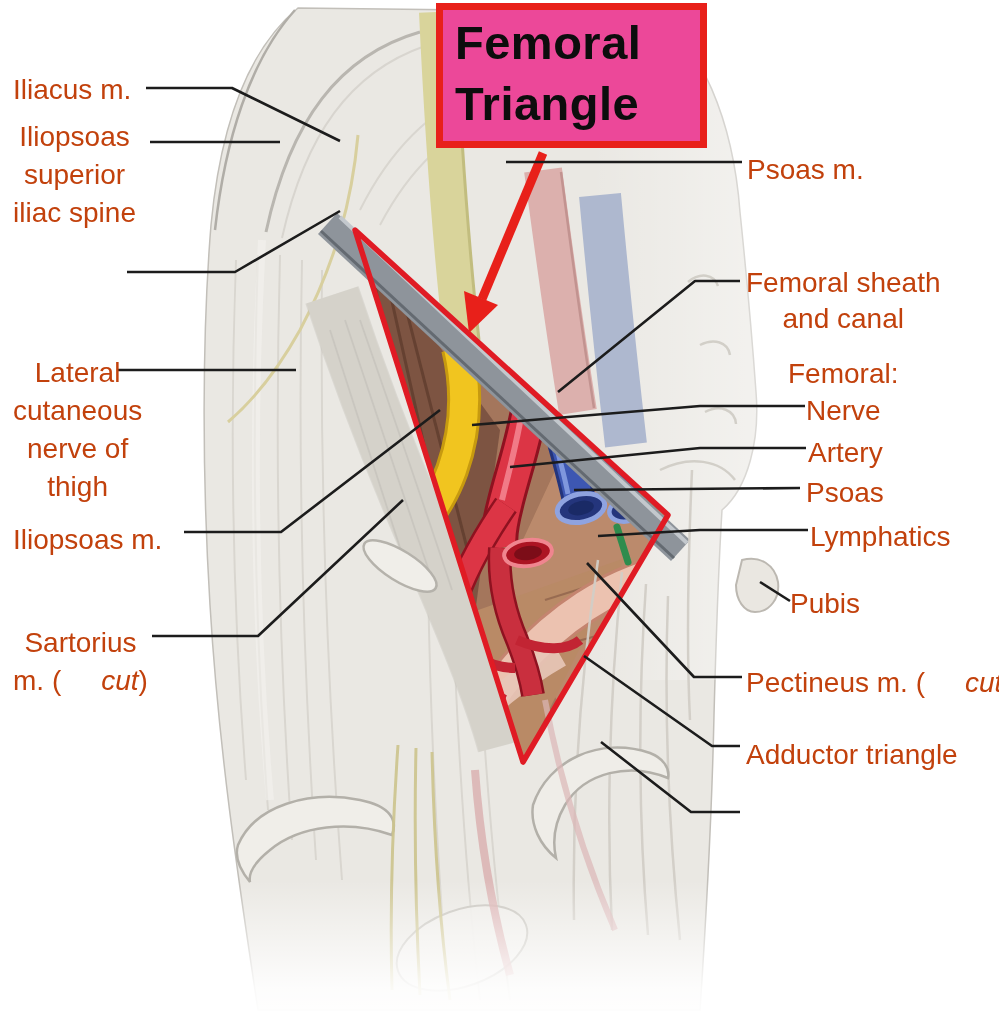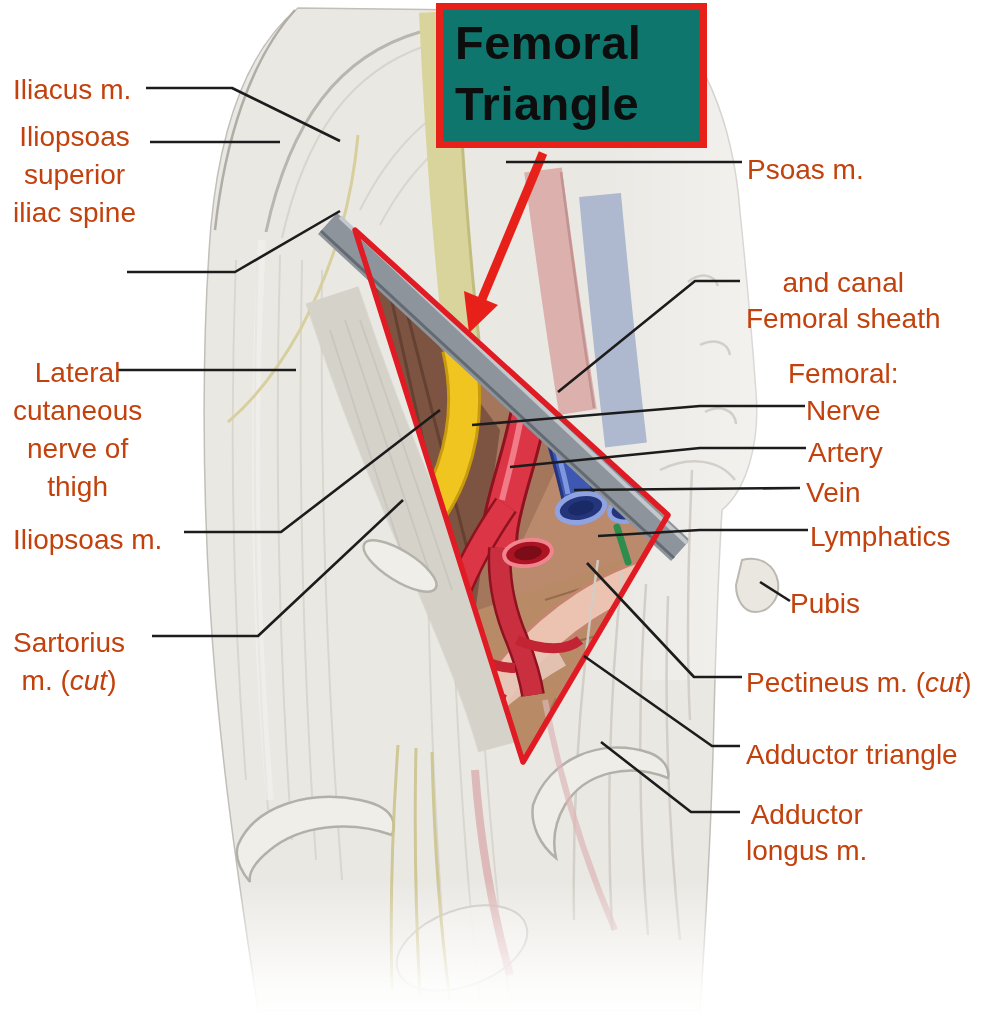--- a/index.html
+++ b/index.html
@@ -6,24 +6,24 @@
   #stage{
     position:relative;width:999px;height:1024px;overflow:hidden;background:#ffffff;
     font-family:"Liberation Sans",sans-serif;
   }
   #illustration{position:absolute;left:0;top:0;width:999px;height:1024px;}
   .lbl{
     position:absolute;color:#c2410c;font-size:28px;line-height:38px;
     white-space:nowrap;letter-spacing:0px;text-align:center;
   }
   .lbl.rt2{line-height:36px;}
-  .lbl .it{font-style:italic;}
+  .lbl .it{font-style:italic;margin-left:40px;}
   #title-box{
     position:absolute;left:436px;top:3px;width:271px;height:145px;
-    border:7px solid #e8201a;background:#0f766e;box-sizing:border-box;
+    border:7px solid #e8201a;background:#ec4899;box-sizing:border-box;
     padding:2px 0 0 12px;color:#0d0d0d;font-weight:bold;
     font-size:47px;line-height:61px;letter-spacing:0.5px;
   }
 </style>
 </head>
 <body>
 
 <div id="stage">
 
   <svg id="illustration" viewBox="0 0 999 1024">
@@ -244,40 +244,36 @@
   </div>
 
   <div class="lbl" style="left:13px;top:624px">
     <div>Sartorius</div>
     <div><span>m. (</span><span class="it">cut</span><span>)</span></div>
   </div>
 
   <div class="lbl" style="left:747px;top:151px">Psoas m.</div>
 
   <div class="lbl rt2" style="left:746px;top:265px">
+    <div>Femoral sheath</div>
     <div>and canal</div>
-    <div>Femoral sheath</div>
   </div>
 
   <div class="lbl" style="left:788px;top:355px">Femoral:</div>
 
   <div class="lbl" style="left:806px;top:392px">Nerve</div>
 
   <div class="lbl" style="left:808px;top:434px">Artery</div>
 
-  <div class="lbl" style="left:806px;top:474px">Vein</div>
+  <div class="lbl" style="left:806px;top:474px">Psoas</div>
 
   <div class="lbl" style="left:810px;top:518px">Lymphatics</div>
 
   <div class="lbl" style="left:790px;top:585px">Pubis</div>
 
   <div class="lbl" style="left:746px;top:664px">
     <span>Pectineus m. (</span><span class="it">cut</span><span>)</span>
   </div>
 
   <div class="lbl" style="left:746px;top:736px">Adductor triangle</div>
 
-  <div class="lbl rt2" style="left:746px;top:797px">
-    <div>Adductor</div>
-    <div>longus m.</div>
-  </div>
 
 </div>
 
 </body></html>

